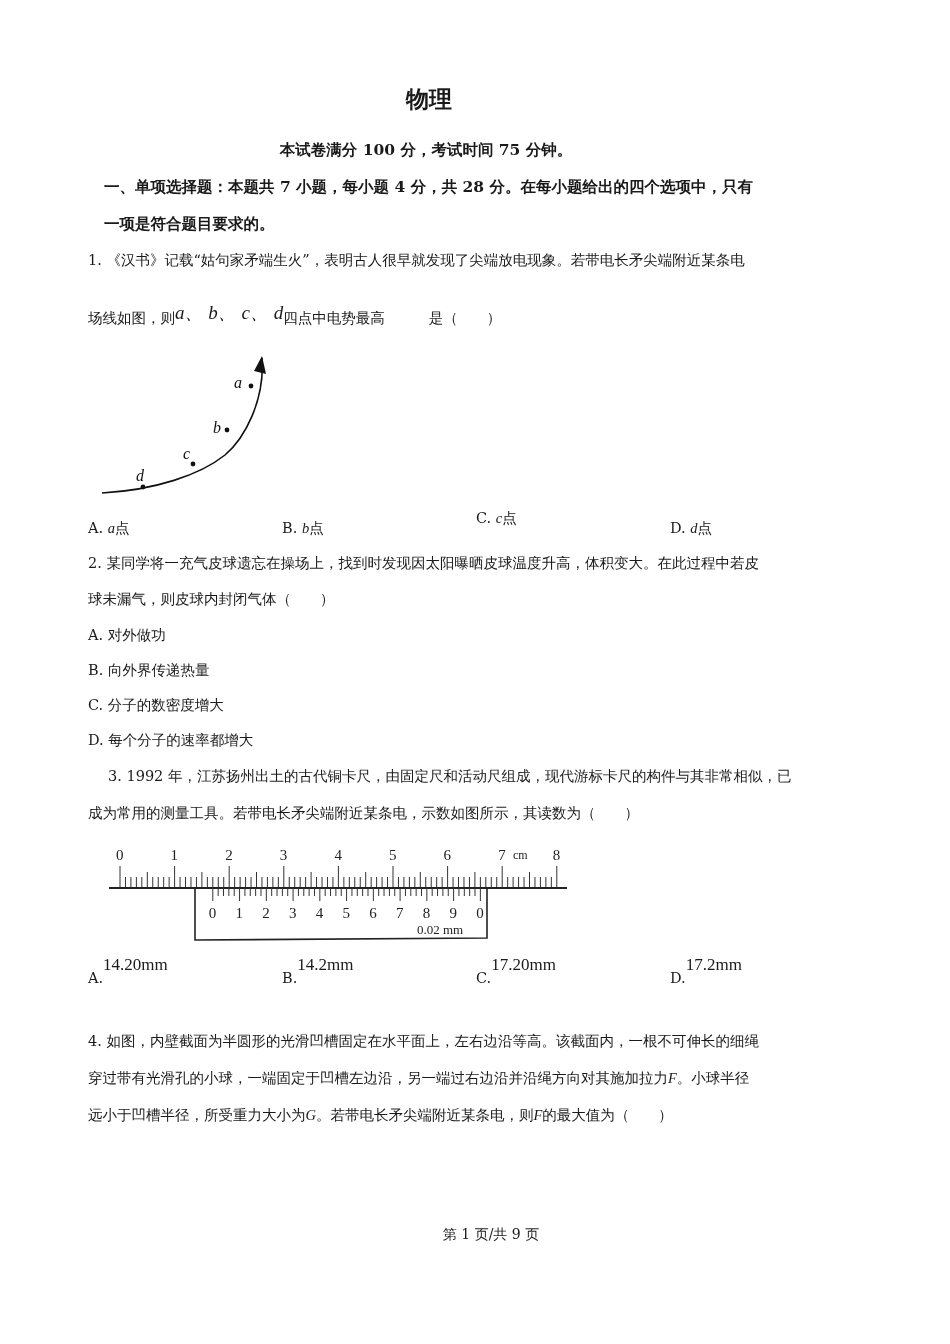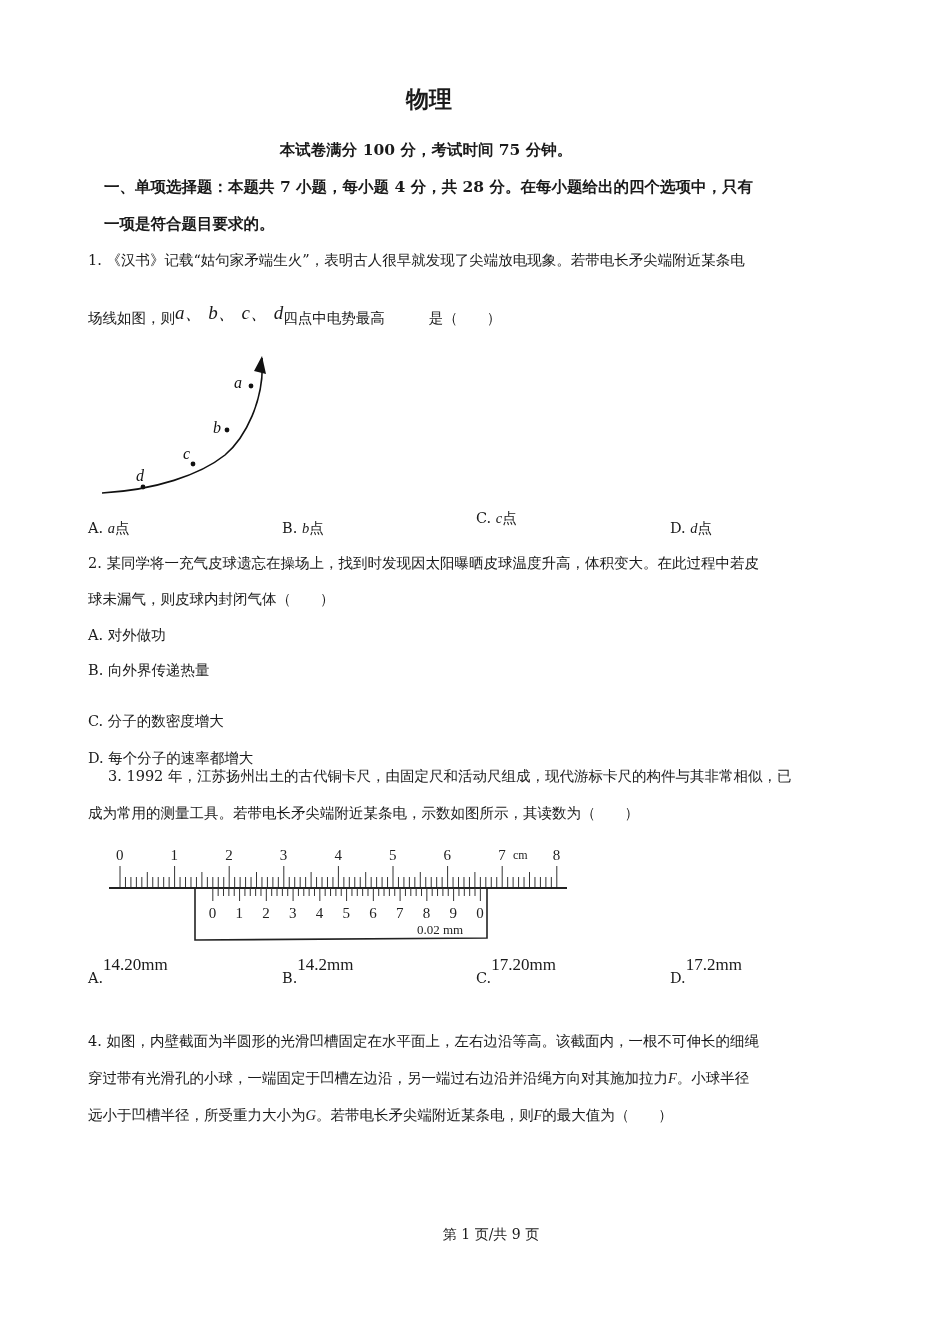--- a/index.html
+++ b/index.html
@@ -70,24 +70,24 @@
 
 <div>
   <div class="abs line" style="top:554px;">2. 某同学将一充气皮球遗忘在操场上，找到时发现因太阳曝晒皮球温度升高，体积变大。在此过程中若皮</div>
   <div class="abs line" style="top:590px;font-family:Liberation Serif, serif;">球未漏气，则皮球内封闭气体（　　）</div>
   <div class="abs line" style="top:626px;">
     <span>A.</span> <span>对外做功</span>
   </div>
   <div class="abs line" style="top:661px;">
     <span>B.</span> <span>向外界传递热量</span>
   </div>
-  <div class="abs line" style="top:696px;margin-top:16px;">
+  <div class="abs line" style="top:696px;">
     <span>C.</span> <span>分子的数密度增大</span>
   </div>
-  <div class="abs line" style="top:731px;margin-top:18px;">
+  <div class="abs line" style="top:731px;">
     <span>D.</span> <span>每个分子的速率都增大</span>
   </div>
 </div>
 
 <div>
   <div class="abs line" style="top:767px;margin-left:20px;">3. 1992 年，江苏扬州出土的古代铜卡尺，由固定尺和活动尺组成，现代游标卡尺的构件与其非常相似，已</div>
   <div class="abs line" style="top:804px;">成为常用的测量工具。若带电长矛尖端附近某条电，示数如图所示，其读数为（　　）</div>
 
   <svg id="caliper" class="abs" style="left:105px; top:842px;" width="475" height="105">
     <g id="main-ticks">

